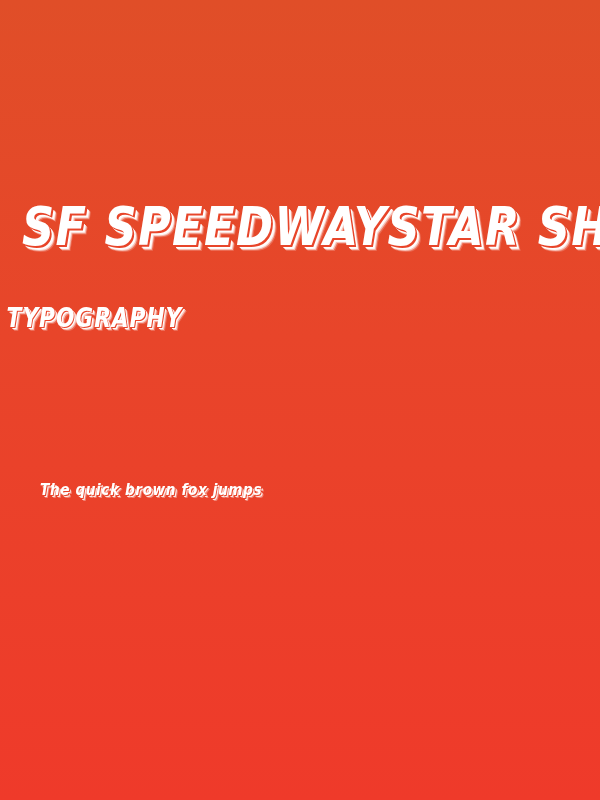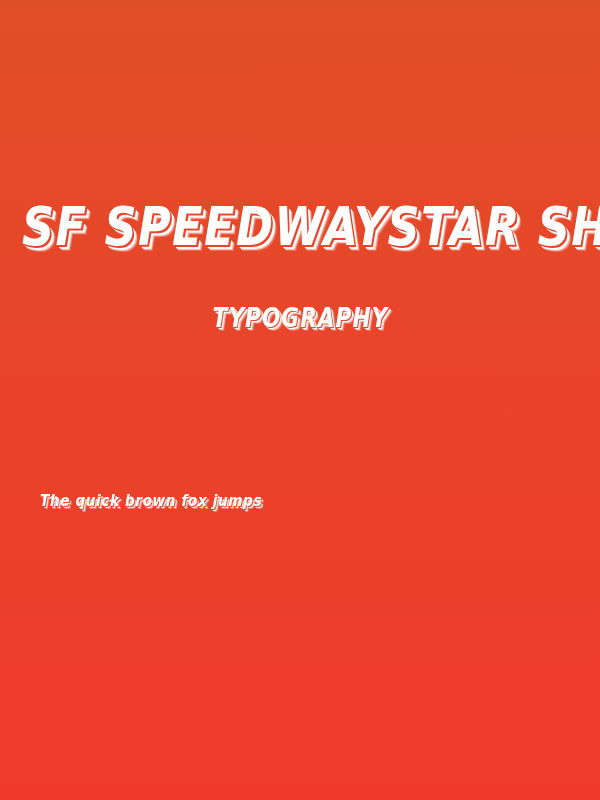--- a/index.html
+++ b/index.html
@@ -59,40 +59,40 @@
        5px 5px 0 rgba(255,255,255,0.55),
        6px 6px 0 rgba(255,255,255,0.20);
   }
 
   
   .subtitle-row {
     position: absolute;
     top: 302px;
     left: 0;
     width: 600px;
-    text-align: center;
+    text-align: left;
   }
 
   .subtitle {
     display: inline-block;
     font-size: 26px;
     line-height: 32px;
     letter-spacing: 1px;
     transform: scaleX(0.93);
     text-shadow:
        1px 1px 0 rgba(232,69,42,1),
        2px 2px 0 rgba(255,255,255,0.95),
        3px 3px 0 rgba(255,255,255,0.60),
        4px 4px 0 rgba(255,255,255,0.22);
   }
 
   
   .pangram-row {
     position: absolute;
-    top: 490px;
+    top: 479px;
     left: 40px;
   }
 
   .pangram {
     display: block;
     font-size: 16px;
     line-height: 22px;
     letter-spacing: 0.6px;
     transform: scaleX(0.95);
     transform-origin: left center;

